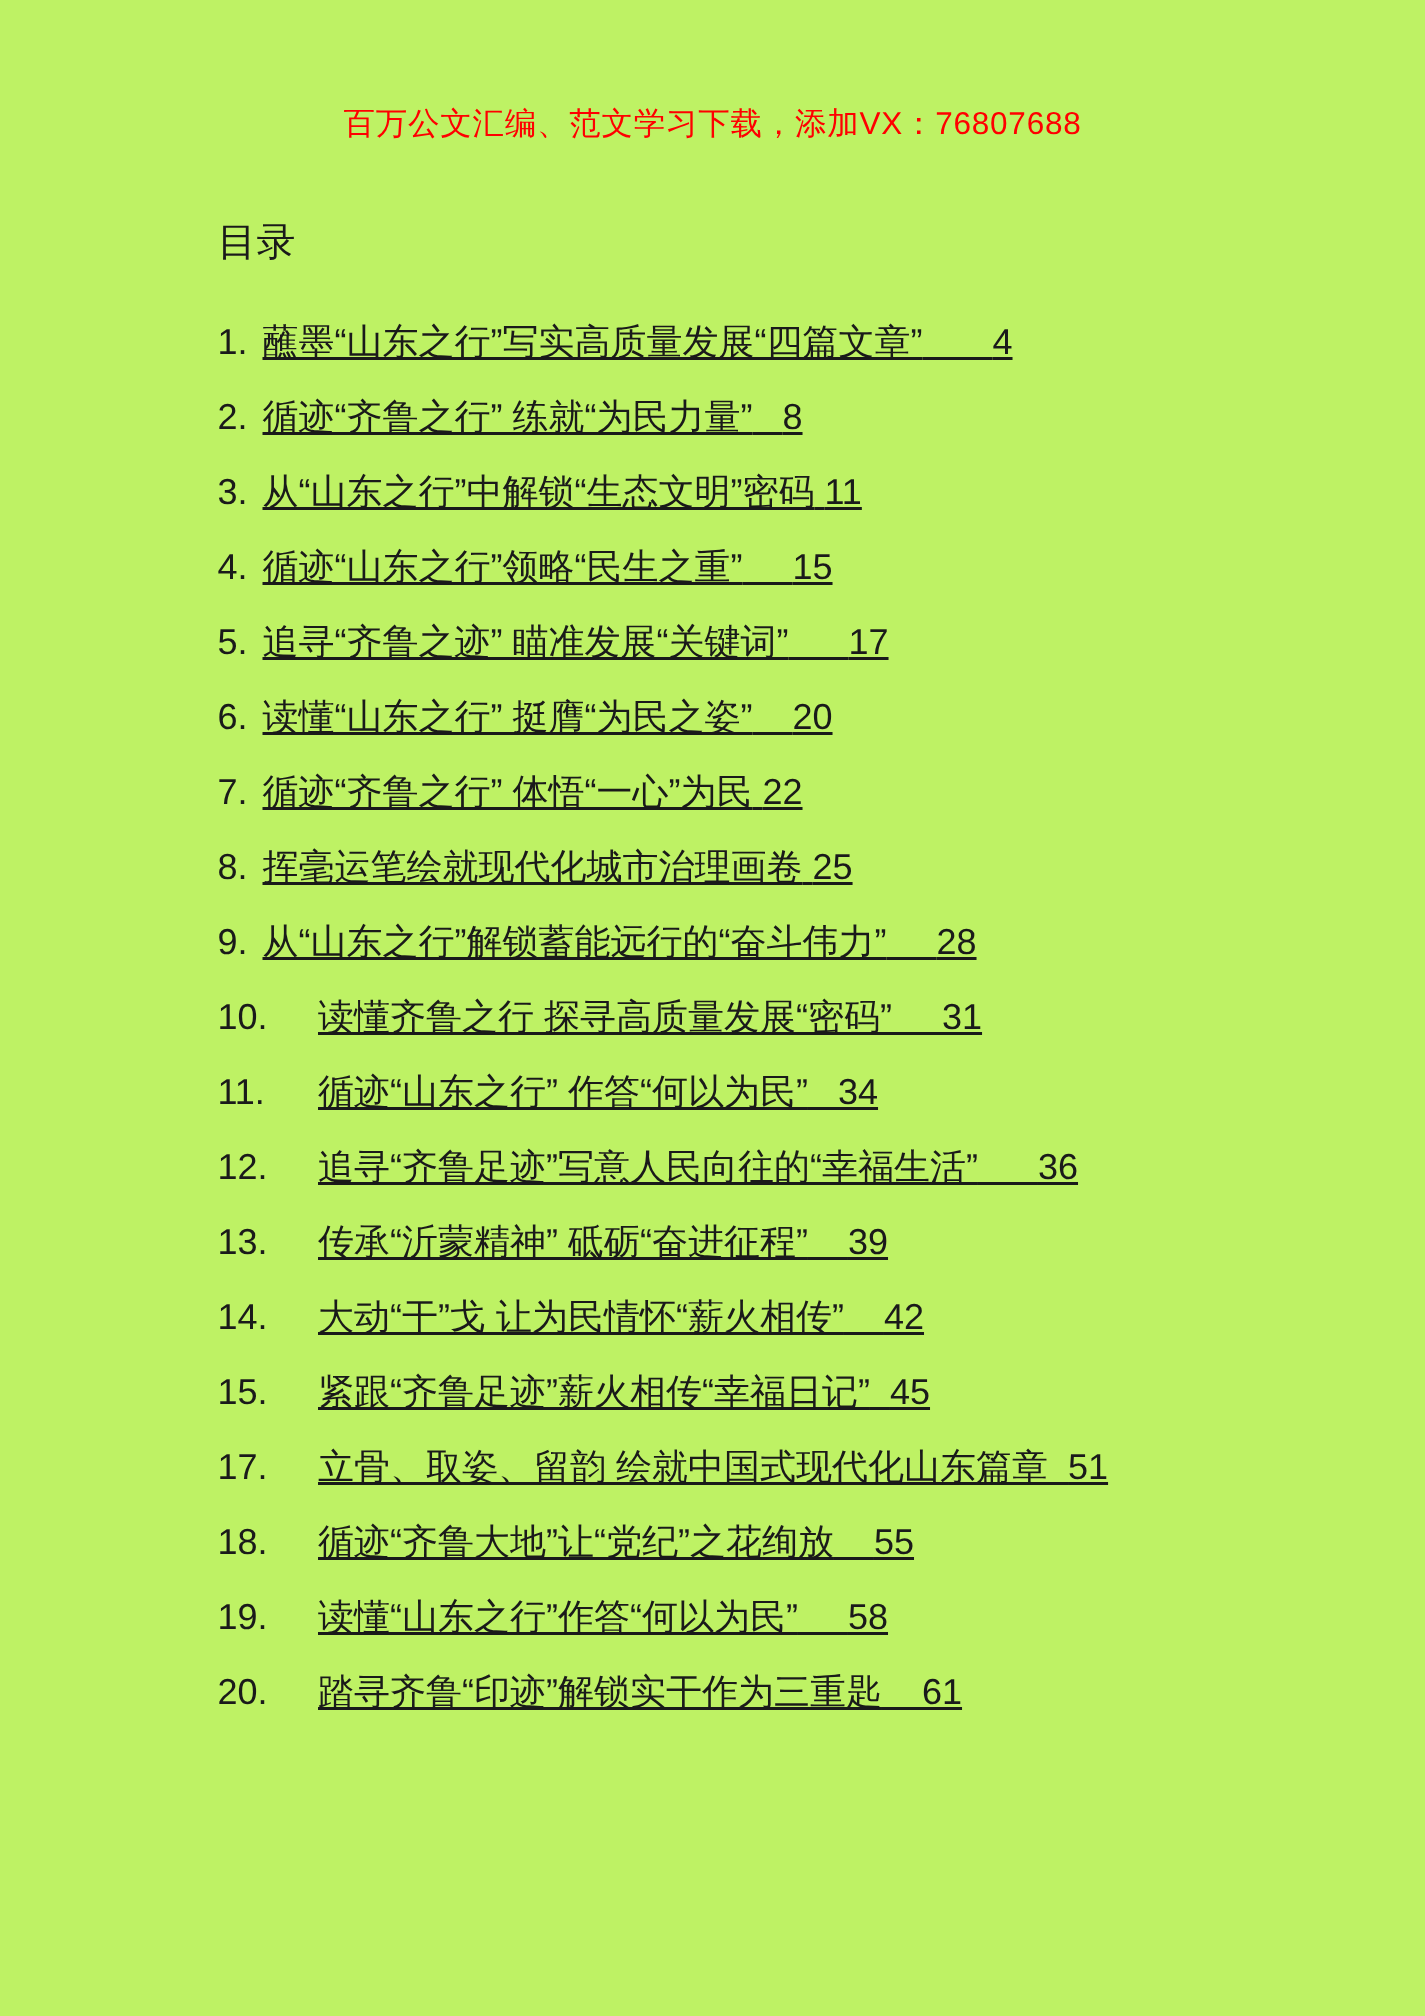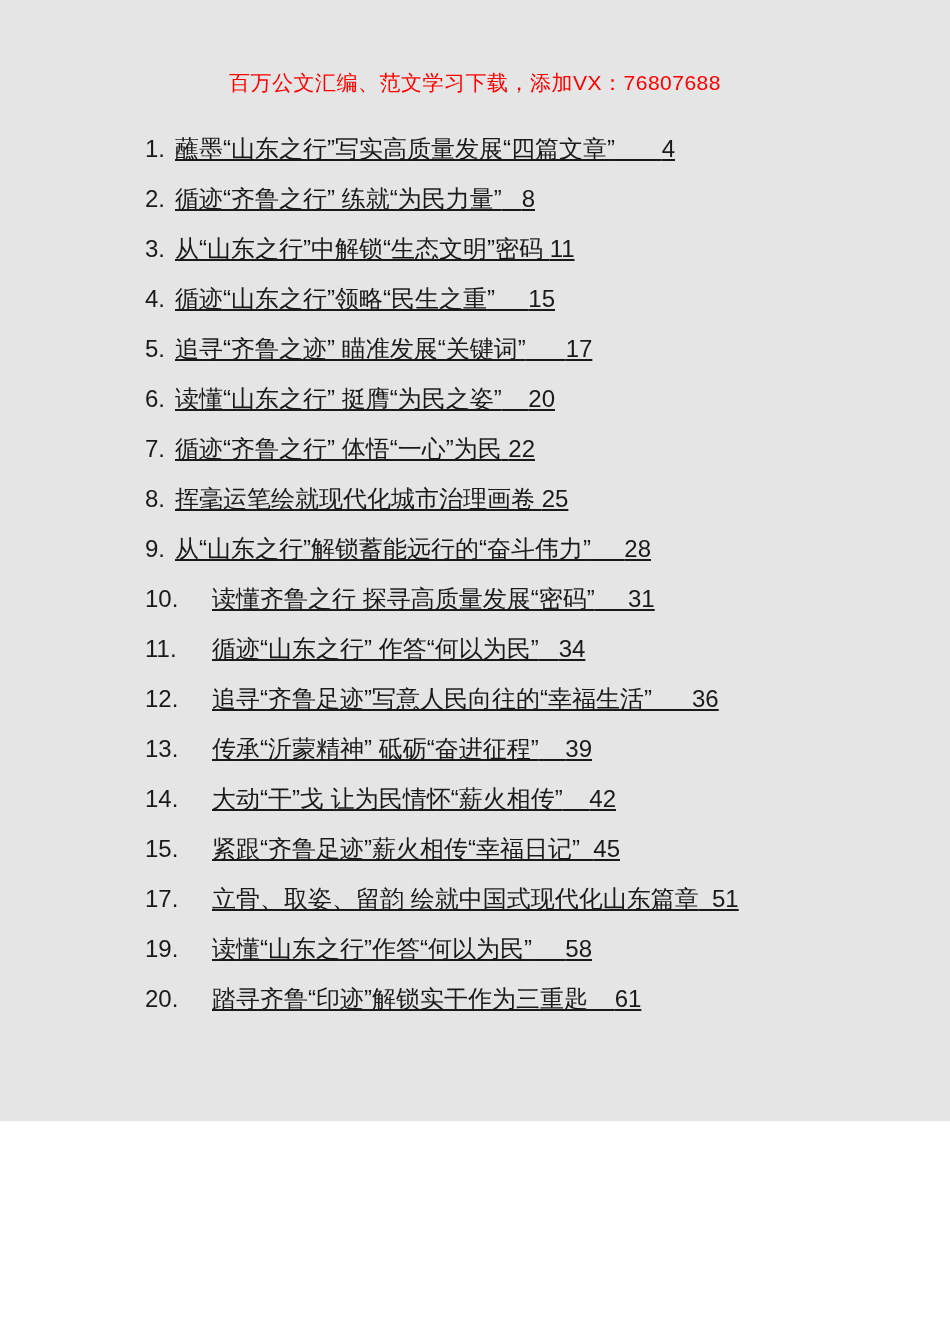--- a/index.html
+++ b/index.html
@@ -9,22 +9,22 @@
   }
   body {
     width: 950px;
     height: 1344px;
     font-family: "Liberation Sans", sans-serif;
     color: #1a1a1a;
     overflow: hidden;
   }
   .page {
     width: 950px;
-    height: 1121px;
-    background: #e5e5e5;
+    height: 1344px;
+    background: #bef264;
     box-sizing: border-box;
   }
   .promo {
     padding-top: 70px;
     text-align: center;
     font-size: 21px;
     line-height: 26px;
     color: #ff0000;
     letter-spacing: 0.5px;
   }
@@ -66,20 +66,21 @@
     white-space: pre;
   }
 </style>
 </head>
 <body>
 
 <div class="page">
 
   <div class="promo">百万公文汇编、范文学习下载，添加VX：76807688</div>
 
+  <div class="toc-heading">目录</div>
 
   <ol class="toc-list">
 
     <li class="toc-row">
       <span class="toc-num">1.</span><span class="toc-title">蘸墨“山东之行”写实高质量发展“四篇文章”</span><span class="toc-spacer">       </span><span class="toc-page">4</span>
     </li>
     <li class="toc-row">
       <span class="toc-num">2.</span><span class="toc-title">循迹“齐鲁之行” 练就“为民力量”</span><span class="toc-spacer">   </span><span class="toc-page">8</span>
     </li>
     <li class="toc-row">
@@ -118,20 +119,23 @@
     <li class="toc-row">
       <span class="toc-num">14.</span><span class="toc-title">大动“干”戈 让为民情怀“薪火相传”</span><span class="toc-spacer">    </span><span class="toc-page">42</span>
     </li>
     <li class="toc-row">
       <span class="toc-num">15.</span><span class="toc-title">紧跟“齐鲁足迹”薪火相传“幸福日记”</span><span class="toc-spacer">  </span><span class="toc-page">45</span>
     </li>
     <li class="toc-row">
       <span class="toc-num">17.</span><span class="toc-title">立骨、取姿、留韵 绘就中国式现代化山东篇章</span><span class="toc-spacer">  </span><span class="toc-page">51</span>
     </li>
     <li class="toc-row">
+      <span class="toc-num">18.</span><span class="toc-title">循迹“齐鲁大地”让“党纪”之花绚放</span><span class="toc-spacer">    </span><span class="toc-page">55</span>
+    </li>
+    <li class="toc-row">
       <span class="toc-num">19.</span><span class="toc-title">读懂“山东之行”作答“何以为民”</span><span class="toc-spacer">     </span><span class="toc-page">58</span>
     </li>
     <li class="toc-row">
       <span class="toc-num">20.</span><span class="toc-title">踏寻齐鲁“印迹”解锁实干作为三重匙</span><span class="toc-spacer">    </span><span class="toc-page">61</span>
     </li>
 
   </ol>
 </div>
 
 </body></html>

